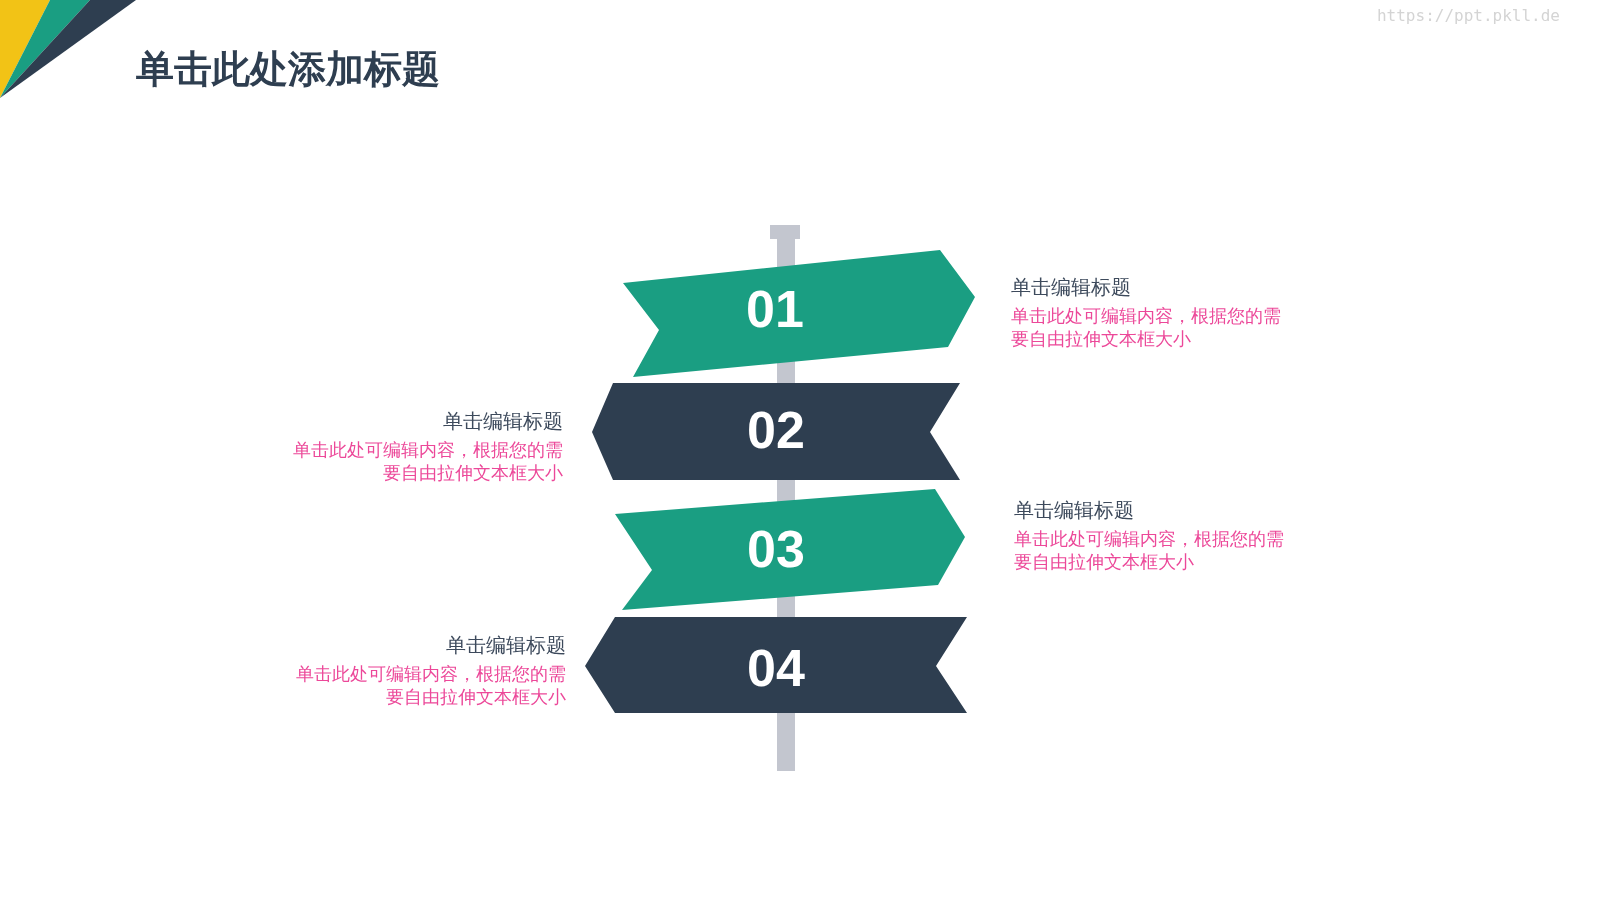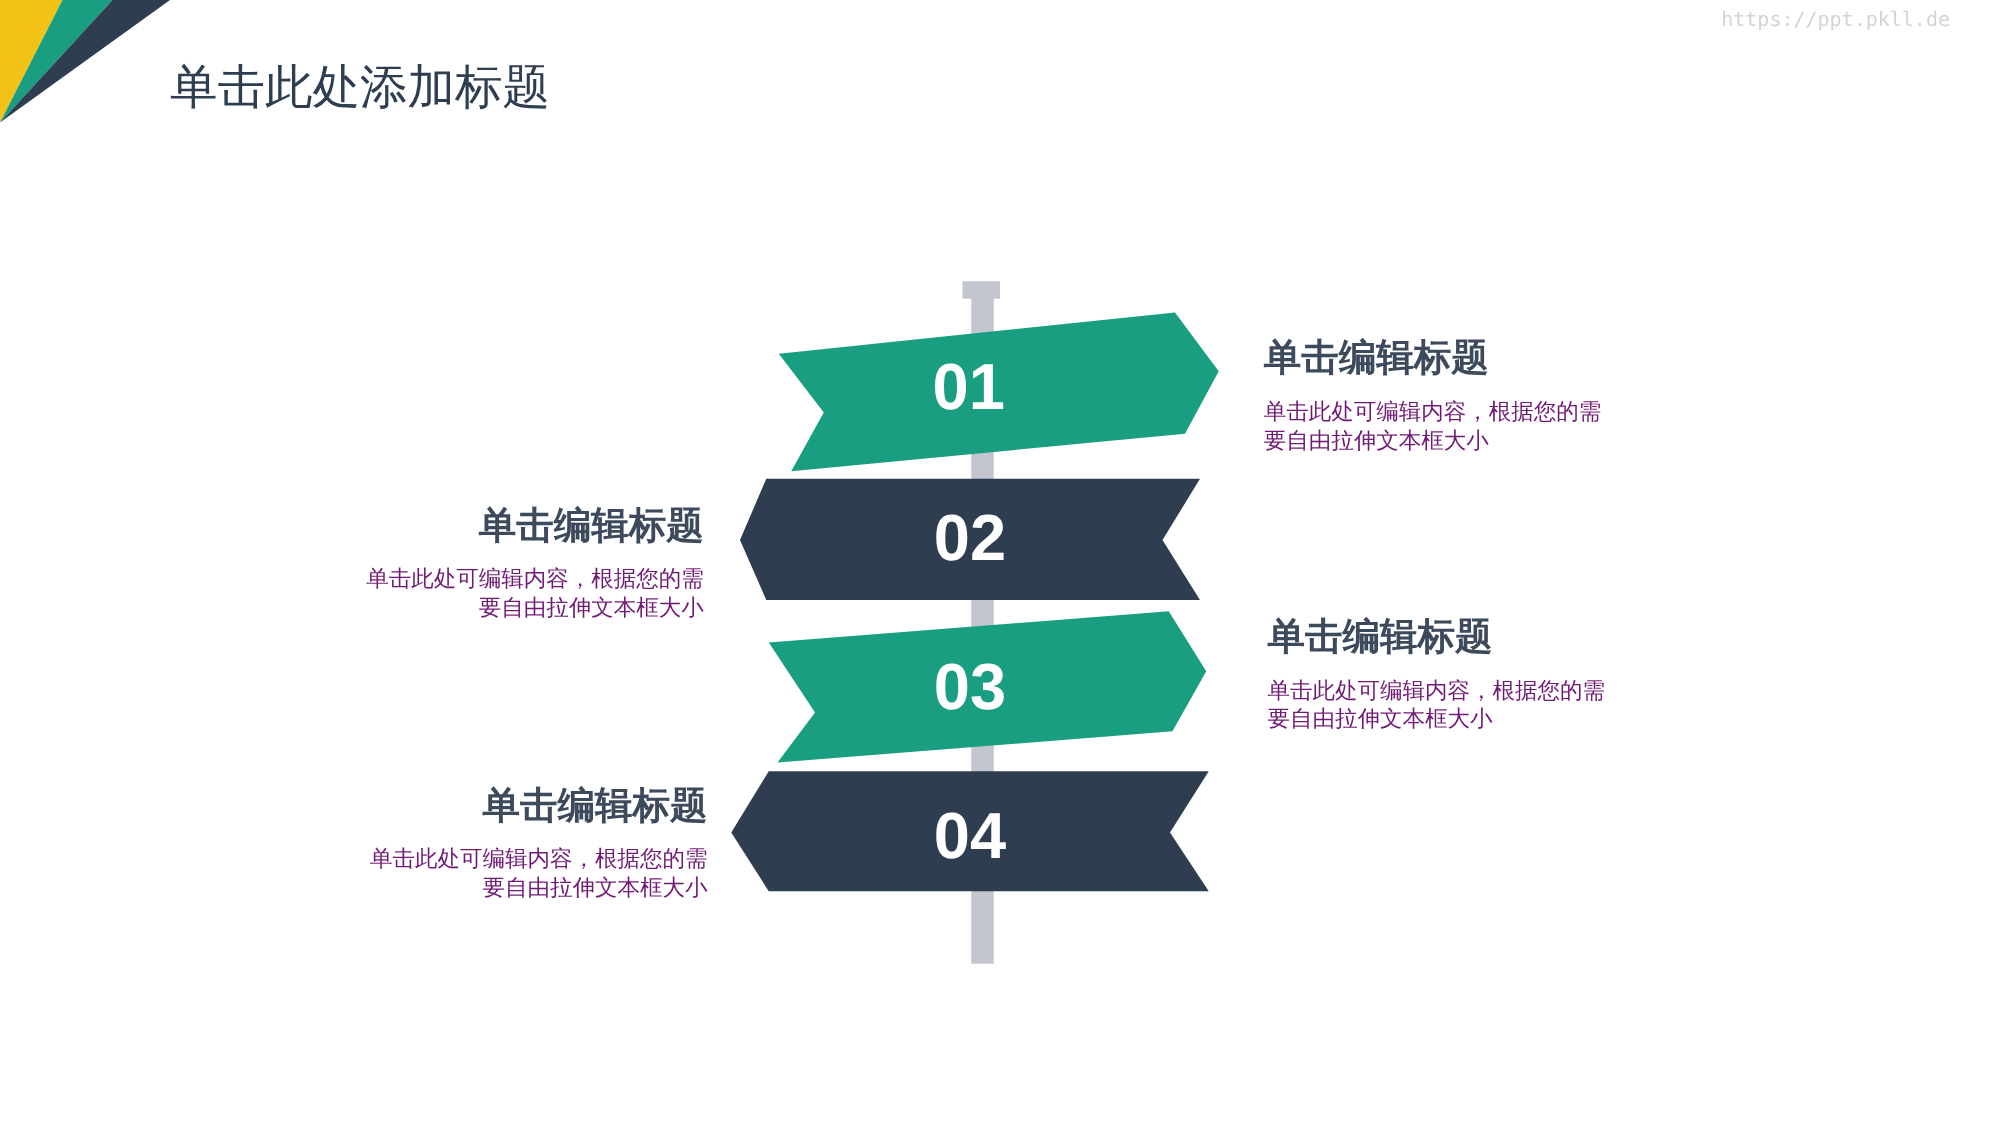--- a/index.html
+++ b/index.html
@@ -1,24 +1,24 @@
 <!DOCTYPE html>
 <html><head>
 <meta charset="utf-8">
 <style>
   html, body { margin:0; padding:0; }
   body { width:1600px; height:900px; position:relative; overflow:hidden; background:#ffffff; font-family:"DejaVu Sans","Liberation Sans",sans-serif; }
   .corner { position:absolute; left:0; top:0; width:140px; height:100px; }
-  .page-title { position:absolute; left:136px; top:44px; font-size:38px; font-weight:normal; color:#2E3E50; letter-spacing:0px; white-space:nowrap; }
+  .page-title { position:absolute; left:136px; top:44px; font-size:38px; font-weight:bold; color:#2E3E50; letter-spacing:0px; white-space:nowrap; }
   .watermark { position:absolute; right:40px; top:6px; font-family:"DejaVu Sans Mono","Liberation Mono",monospace; font-size:16px; color:#D4D4D4; white-space:nowrap; }
   .graphic { position:absolute; left:0; top:0; width:1600px; height:900px; }
   .num { font-family:"Liberation Sans","DejaVu Sans",sans-serif; font-weight:bold; font-size:52px; fill:#ffffff; }
   .item { position:absolute; width:300px; }
-  .item .t { font-size:30px; font-weight:bold; color:#3D4A5C; white-space:nowrap; line-height:30px; }
-  .item .d { font-size:18px; color:#701a75; line-height:23px; margin-top:16px; }
+  .item .t { font-size:20px; font-weight:normal; color:#3D4A5C; white-space:nowrap; line-height:30px; }
+  .item .d { font-size:18px; color:#ec4899; line-height:23px; margin-top:2px; }
   .item.left { text-align:right; }
   .item.right { text-align:left; }
 </style>
 </head>
 <body>
 
 <svg class="corner" viewBox="0 0 140 100" width="140" height="100">
   <polygon points="0,0 50,0 0,98" fill="#F2C316"></polygon>
   <polygon points="50,0 90,0 0,98" fill="#1A9E82"></polygon>
   <polygon points="90,0 136,0 0,98" fill="#2E3E50"></polygon>

